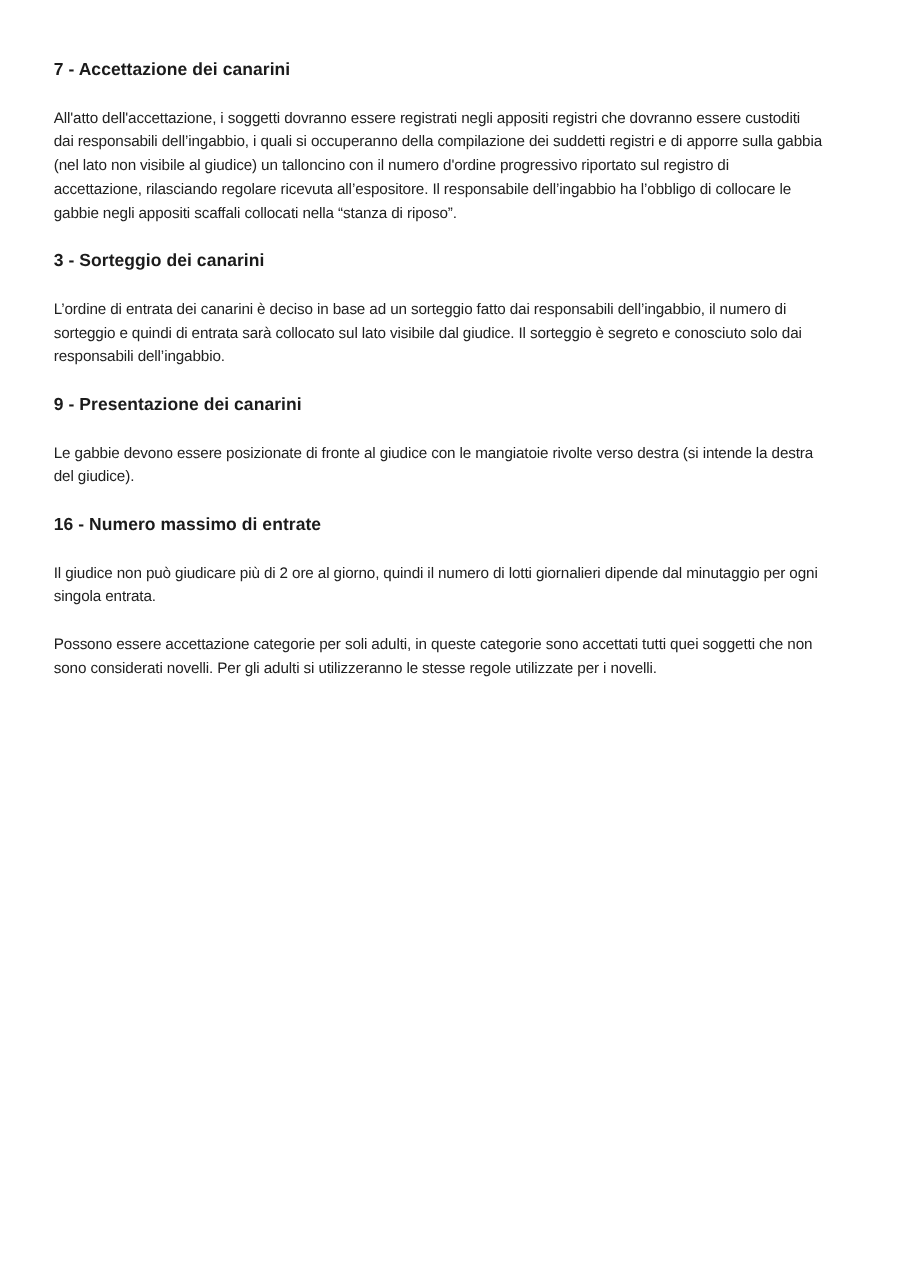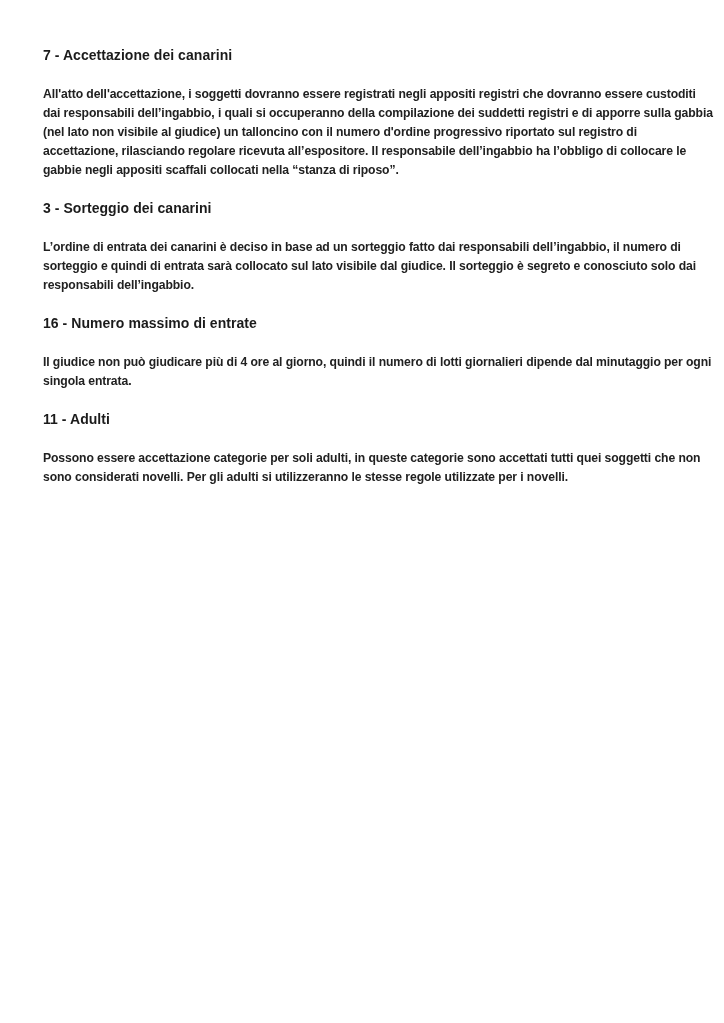--- a/index.html
+++ b/index.html
@@ -30,21 +30,21 @@
     font-size: 14px;
     font-weight: bold;
     line-height: 19px;
     letter-spacing: 0.05px;
     margin: 0 0 20px 0;
     color: #1b1b1b;
     white-space: pre;
   }
   .section-paragraph {
     font-size: 12.2px;
-    font-weight: bold;
+    font-weight: normal;
     line-height: 19px;
     letter-spacing: -0.1px;
     margin: 0 0 19px 0;
     color: #212121;
     white-space: pre; 
   }
 </style>
 </head>
 <body>
 
@@ -59,26 +59,30 @@
 gabbie negli appositi scaffali collocati nella “stanza di riposo”.</p>
   </section>
 
   <section class="doc-section">
     <h2 class="section-heading">3 - Sorteggio dei canarini</h2>
     <p class="section-paragraph">L’ordine di entrata dei canarini è deciso in base ad un sorteggio fatto dai responsabili dell’ingabbio, il numero di
 sorteggio e quindi di entrata sarà collocato sul lato visibile dal giudice. Il sorteggio è segreto e conosciuto solo dai
 responsabili dell’ingabbio.</p>
   </section>
 
+  <section class="doc-section">
+    <h2 class="section-heading">9 - Presentazione dei canarini</h2>
+    <p class="section-paragraph">Le gabbie devono essere posizionate di fronte al giudice con le mangiatoie rivolte verso destra (si intende la destra
+del giudice).</p>
+  </section>
 
   <section class="doc-section">
     <h2 class="section-heading">16 - Numero massimo di entrate</h2>
-    <p class="section-paragraph">Il giudice non può giudicare più di 4 ore al giorno, quindi il numero di lotti giornalieri dipende dal minutaggio per ogni
+    <p class="section-paragraph">Il giudice non può giudicare più di 2 ore al giorno, quindi il numero di lotti giornalieri dipende dal minutaggio per ogni
 singola entrata.</p>
   </section>
 
   <section class="doc-section">
-    <h2 class="section-heading">11 - Adulti</h2>
     <p class="section-paragraph">Possono essere accettazione categorie per soli adulti, in queste categorie sono accettati tutti quei soggetti che non
 sono considerati novelli. Per gli adulti si utilizzeranno le stesse regole utilizzate per i novelli.</p>
   </section>
 
 </div>
 
 </body></html>

